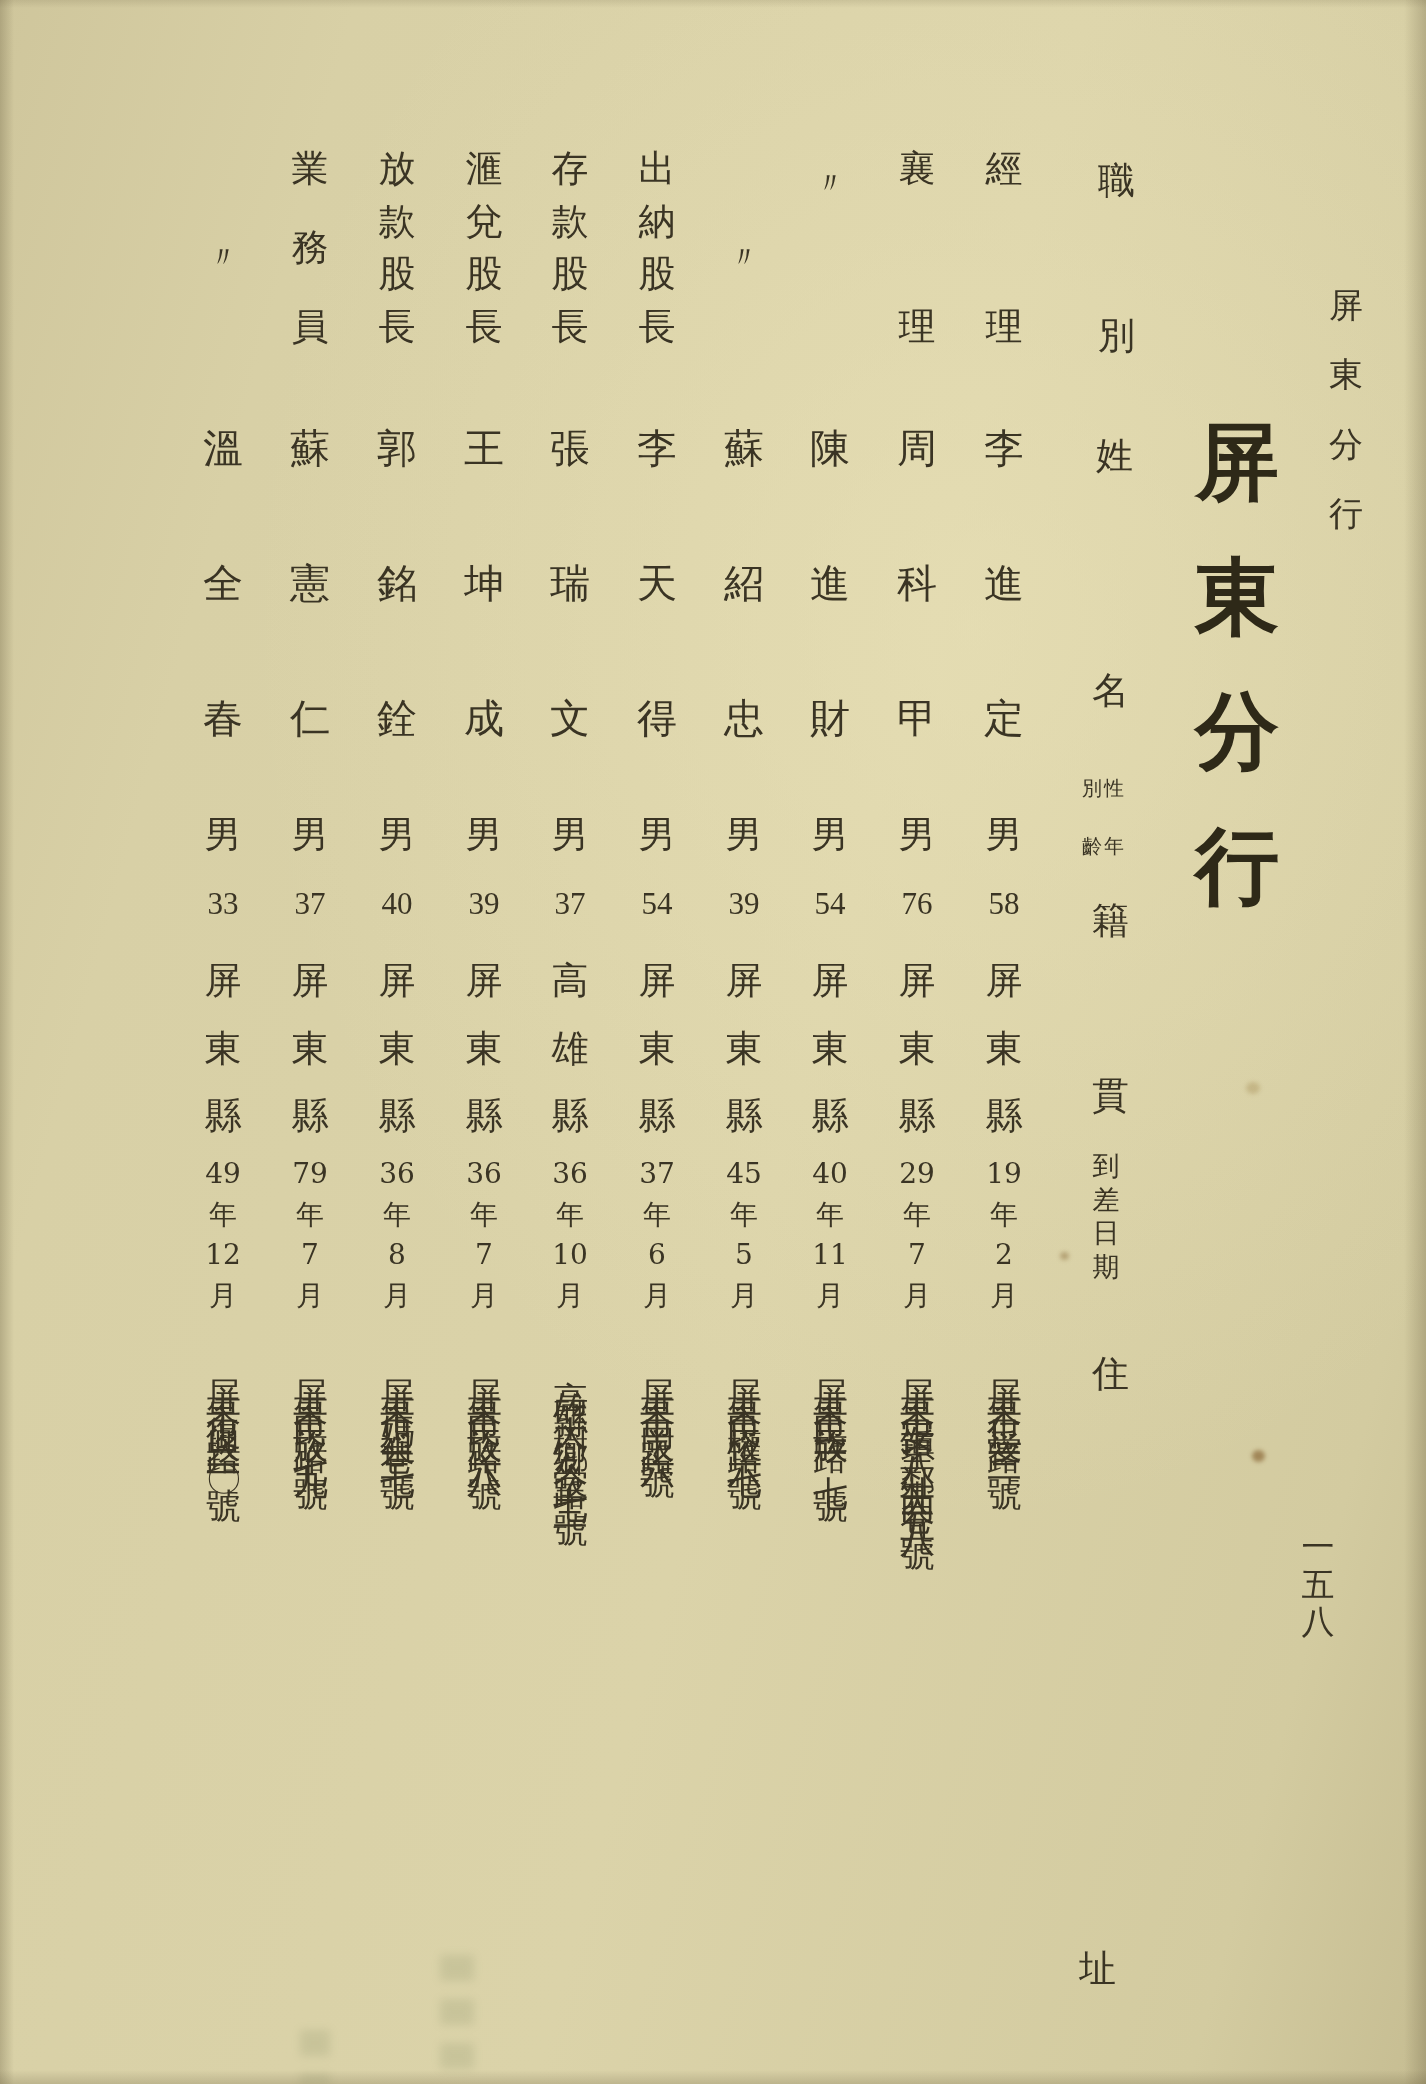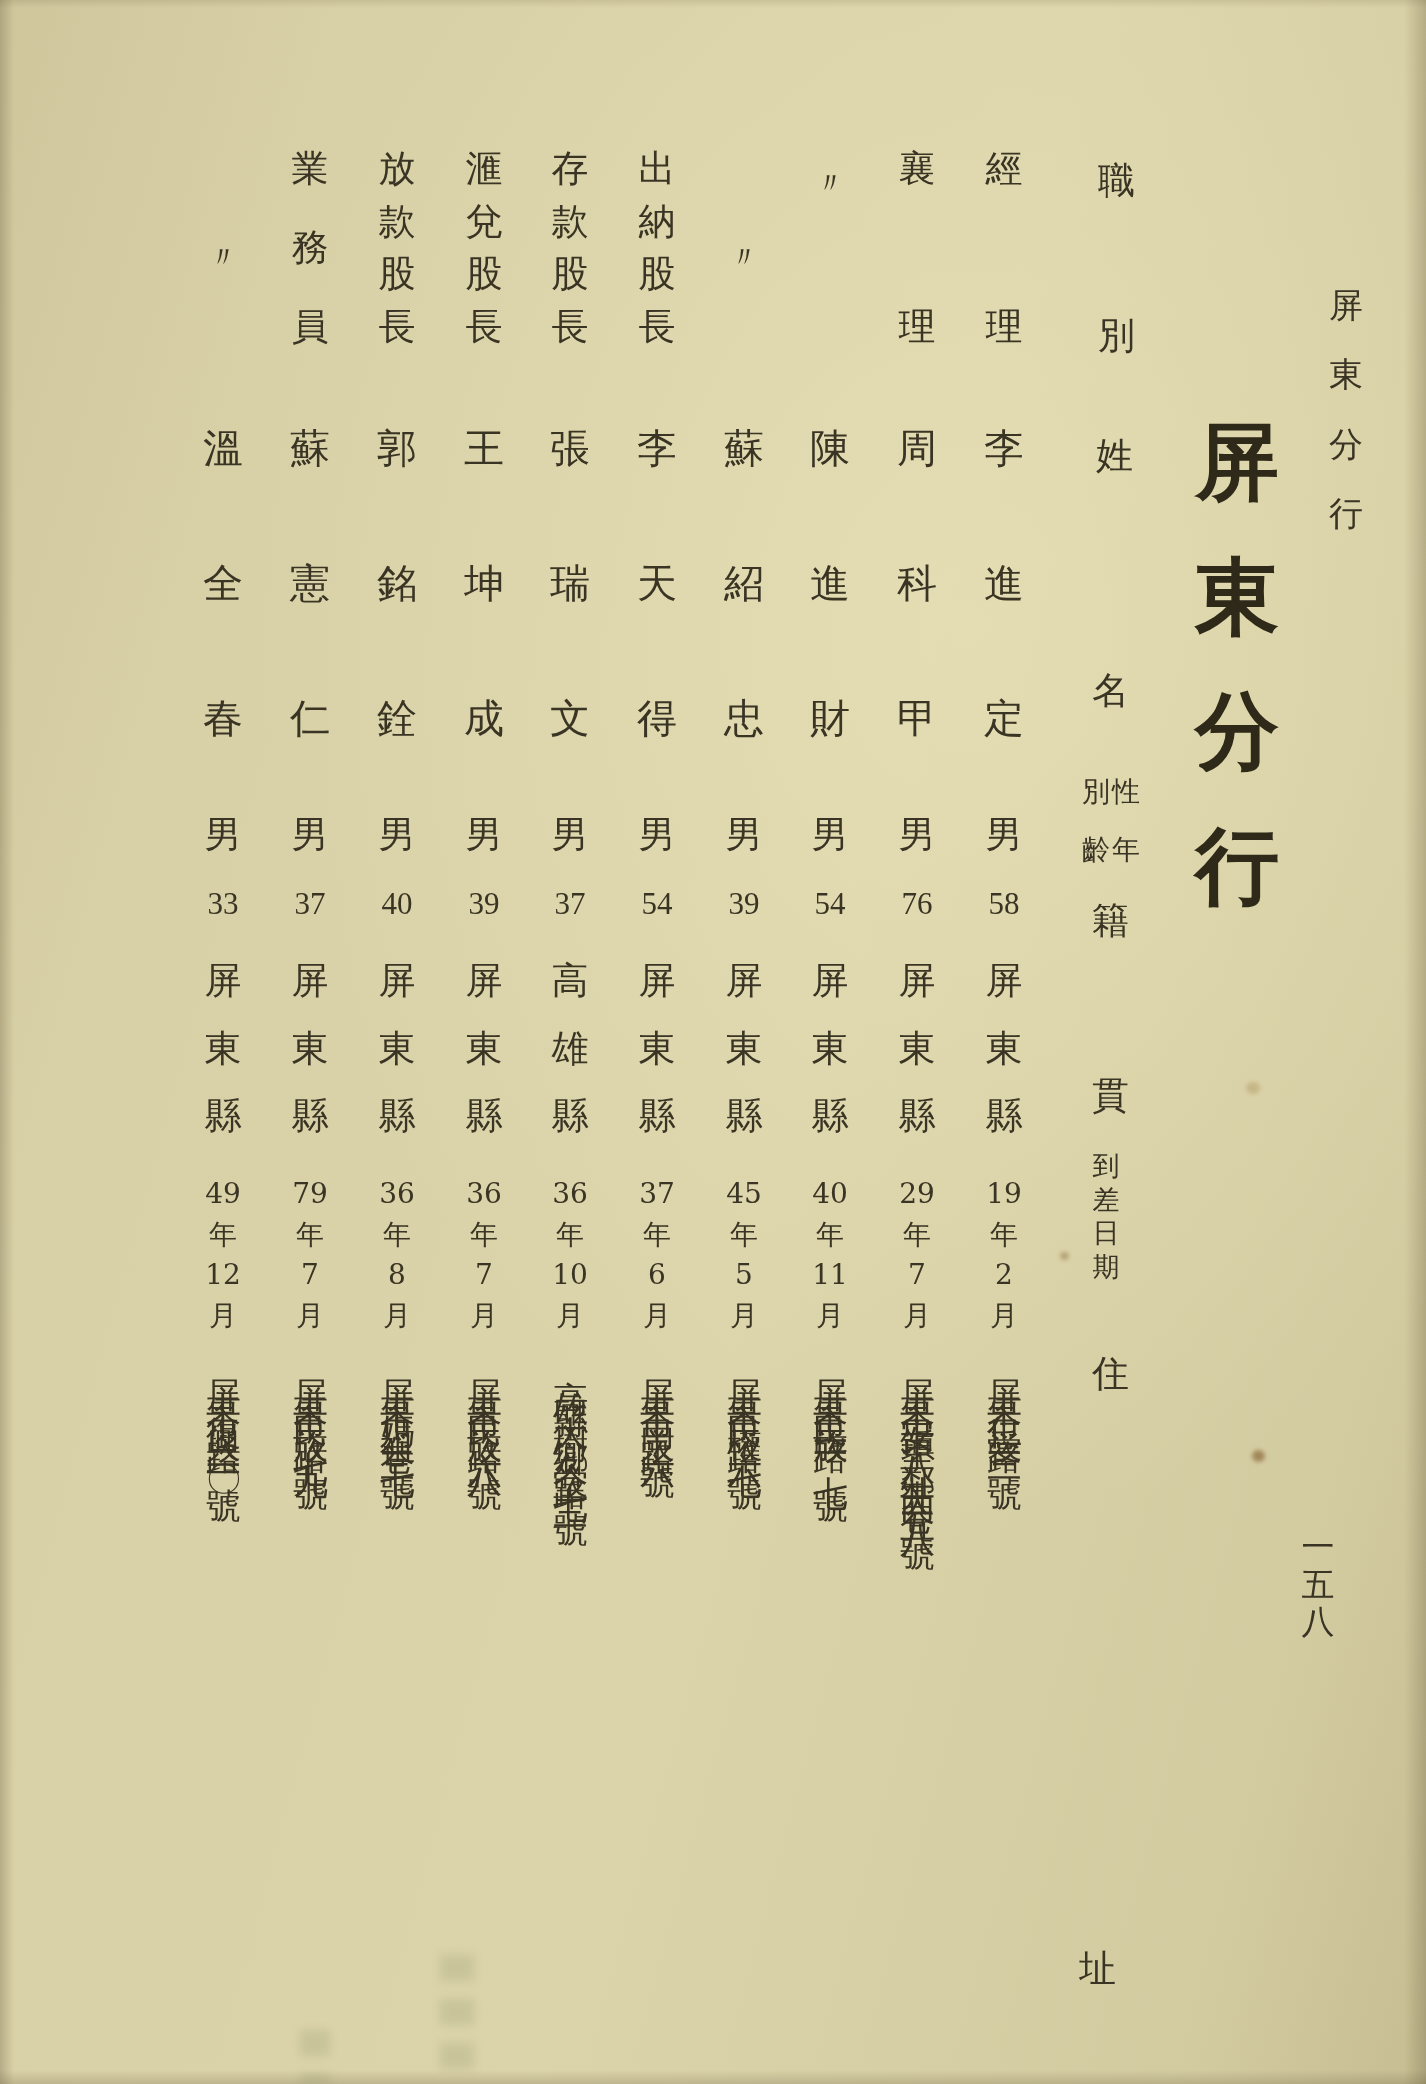--- a/index.html
+++ b/index.html
@@ -37,33 +37,33 @@
   .abs{position:absolute;}
   .vflex{display:flex;flex-direction:column;justify-content:space-between;align-items:center;}
   .vflex span{display:block;line-height:1;}
 
   .running-head{left:1328px;top:288px;width:36px;height:242px;font-size:34px;}
   .big-title{left:1193px;top:420px;width:88px;height:488px;font-size:84px;font-weight:bold;color:#2e2918;}
   .page-number{left:1300px;top:1530px;width:36px;height:108px;font-size:33px;}
 
   .hdr{line-height:1;}
   .hdr-single{font-size:37px;}
-  .hdr-pair{font-size:28px;letter-spacing:2px;white-space:nowrap;}
+  .hdr-pair{font-size:20px;letter-spacing:2px;white-space:nowrap;}
   .hdr-date{width:28px;font-size:27px;}
 
   .staff-column{position:absolute;top:0;bottom:0;width:88px;}
   .pos-block{position:absolute;top:150px;height:195px;left:0;right:0;font-size:37px;}
   .pos-ditto{position:absolute;left:0;right:0;text-align:center;font-size:30px;line-height:1;}
   .name-block{position:absolute;top:428px;height:310px;left:0;right:0;font-size:40px;}
   .sex-label{position:absolute;top:816px;left:0;right:0;text-align:center;font-size:37px;line-height:1;}
   .age-value{position:absolute;top:888px;left:0;right:0;text-align:center;font-size:31px;line-height:1;font-family:Liberation Serif, serif;}
   .native-block{position:absolute;top:962px;height:172px;left:0;right:0;font-size:37px;}
   .date-block{position:absolute;top:1160px;height:150px;left:0;right:0;
     display:flex;flex-direction:column;justify-content:space-between;align-items:center;
-    font-size:28px;line-height:1;margin-top:20px;}
+    font-size:28px;line-height:1;}
   .addr-block{position:absolute;top:1352px;left:50%;transform:translateX(-50%);
     writing-mode:vertical-rl;text-orientation:upright;
     font-size:35px;line-height:1;letter-spacing:12px;white-space:nowrap;}
 </style>
 </head>
 <body>
 
 <div class="page">
   <div class="edge-left"></div>
   <div class="edge-right"></div>

